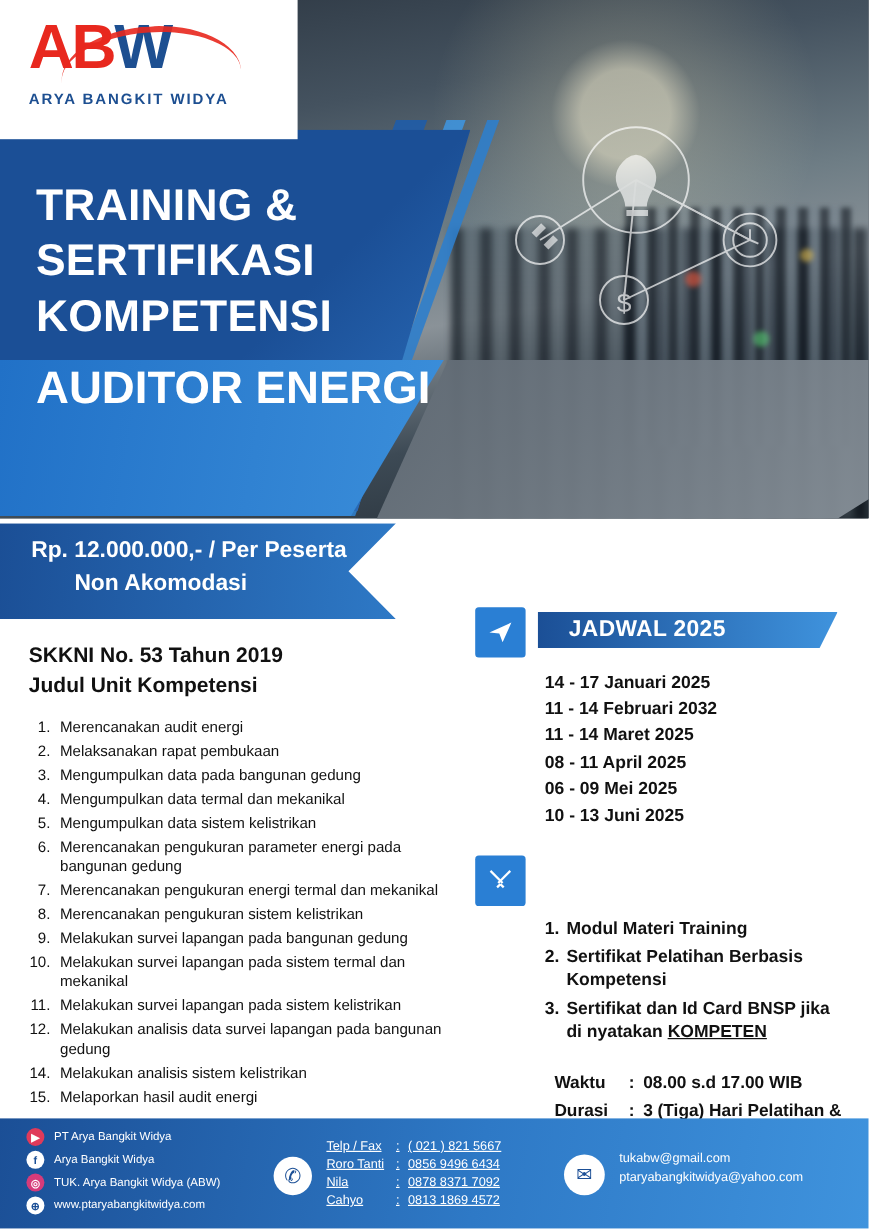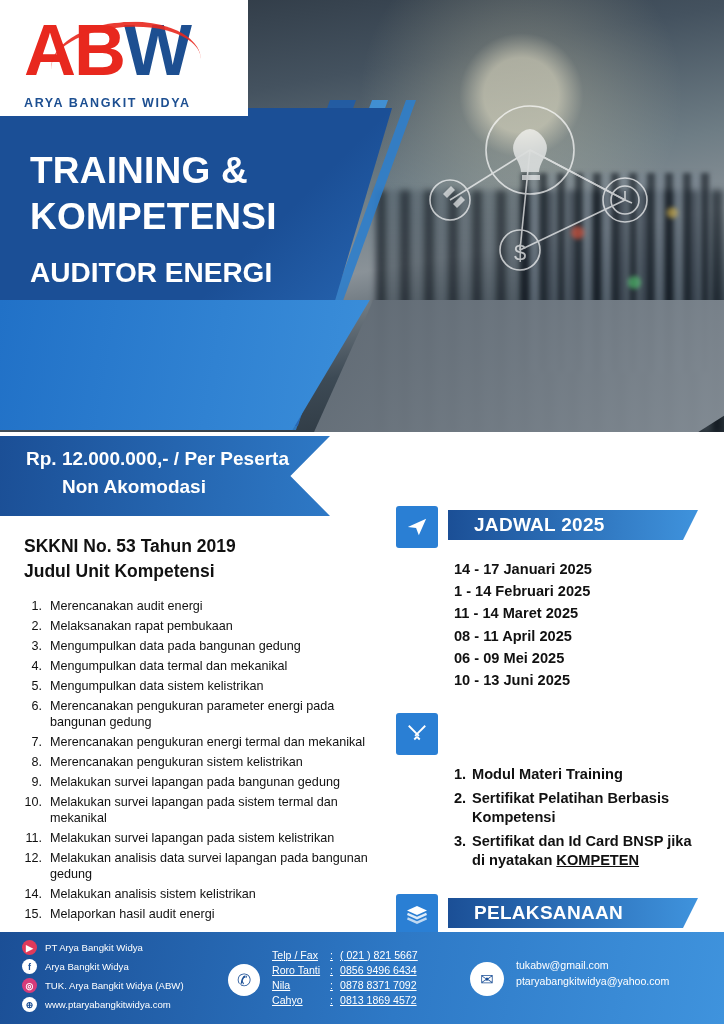--- a/index.html
+++ b/index.html
@@ -58,21 +58,21 @@
   .logo-panel {
     position: absolute; left: 0; top: 0;
     width: 248px; height: 116px;
     background: #ffffff;
     z-index: 6;
   }
   .logo-wrap {
     position: absolute; left: 24px; top: 14px;
   }
   .logo-abw {
-    font-size: 72px; font-weight: 700; letter-spacing: -2px;
+    font-size: 52px; font-weight: 700; letter-spacing: -2px;
     line-height: 1; color: #e8281e;
     font-family: "Liberation Sans", sans-serif;
   }
   .logo-abw .blue { color:#1d4f91; }
   .logo-sub {
     margin-top: 10px;
     font-size: 12.5px; font-weight: 700; letter-spacing: 1.6px;
     color: #1d4f91;
   }
   .logo-swoosh {
@@ -112,21 +112,21 @@
   .titles {
     position: absolute; left: 30px; top: 148px; z-index: 7; width: 330px;
   }
   .titles h1 {
     color: #ffffff; font-size: 36px; line-height: 1.25;
     font-weight: 700; letter-spacing: .2px;
   }
   .titles .ttl-main { font-size: 37px; }
   .titles .ttl-auditor {
     margin-top: 16px;
-    font-size: 28px; font-weight: 700; color: #fff;
+    font-size: 38px; font-weight: 700; color: #fff;
   }
 
   
   .price-ribbon {
     position: absolute; left: 0; top: 436px; width: 330px; height: 80px;
     background: linear-gradient(95deg, #1b4f96 0%, #2e79c6 100%);
     clip-path: polygon(0 0, 100% 0, 88% 50%, 100% 100%, 0 100%);
     z-index: 7;
     color: #fff;
     padding: 12px 0 0 26px;
@@ -268,20 +268,21 @@
   <div class="logo-panel">
     <div class="logo-wrap">
       <div class="logo-swoosh"></div>
       <div class="logo-abw"><span>AB</span><span class="blue">W</span></div>
       <div class="logo-sub">ARYA BANGKIT WIDYA</div>
     </div>
   </div>
 
   <div class="titles">
     <h1 class="ttl-main">TRAINING &amp;</h1>
+    <h1 class="ttl-main">SERTIFIKASI</h1>
     <h1 class="ttl-main">KOMPETENSI</h1>
     <div class="ttl-auditor">AUDITOR ENERGI</div>
   </div>
 
   <div class="price-ribbon">
     <div class="p1">Rp. 12.000.000,- / Per Peserta</div>
     <div class="p2">Non Akomodasi</div>
   </div>
 
   <div class="left-col">
@@ -353,21 +354,21 @@
       <div class="sect-head">
         <div class="sect-icon">
           <svg width="22" height="22" viewBox="0 0 24 24">
               <path d="M2 12 L22 3 L14 21 L11 13 Z" fill="#ffffff"></path>
             </svg>
         </div>
         <div class="sect-bar">JADWAL 2025</div>
       </div>
       <div class="sect-body">
         <div class="jadwal-item">14 - 17 Januari 2025</div>
-        <div class="jadwal-item">1 - 14 Februari 2025</div>
+        <div class="jadwal-item">11 - 14 Februari 2032</div>
         <div class="jadwal-item">11 - 14 Maret 2025</div>
         <div class="jadwal-item">08 - 11 April 2025</div>
         <div class="jadwal-item">06 - 09 Mei 2025</div>
         <div class="jadwal-item">10 - 13 Juni 2025</div>
       </div>
     </div>
 
     <div class="sect" style="margin-top:22px;">
       <div class="sect-head">
         <div class="sect-icon">
@@ -389,30 +390,20 @@
             <span class="fasil-txt">Sertifikat Pelatihan Berbasis Kompetensi</span>
           </div>
         <div class="fasil-row">
             <span class="fasil-num">3.</span>
             <span class="fasil-txt"><span>Sertifikat dan Id Card BNSP jika di nyatakan </span><span class="underline-bold">KOMPETEN</span></span>
           </div>
       </div>
     </div>
 
     <div class="sect" style="margin-top:24px;">
-      <div class="sect-head">
-        <div class="sect-icon">
-          <svg width="22" height="20" viewBox="0 0 24 22" fill="#ffffff">
-            <path d="M12 1 L23 6 L12 11 L1 6 Z"></path>
-            <path d="M12 13 L22 8.5 L23 11 L12 16 L1 11 L2 8.5 Z" opacity=".85"></path>
-            <path d="M12 18 L22 13.5 L23 16 L12 21 L1 16 L2 13.5 Z" opacity=".7"></path>
-          </svg>
-        </div>
-        <div class="sect-bar">PELAKSANAAN</div>
-      </div>
       <div class="sect-body" style="padding-left:66px;">
         <div class="pel-row">
             <span class="pel-key">Waktu</span>
             <span class="pel-sep">:</span>
             <span class="pel-val">08.00 s.d 17.00 WIB</span>
           </div>
         <div class="pel-row">
             <span class="pel-key">Durasi</span>
             <span class="pel-sep">:</span>
             <span class="pel-val">3 (Tiga) Hari Pelatihan &amp;</span>

